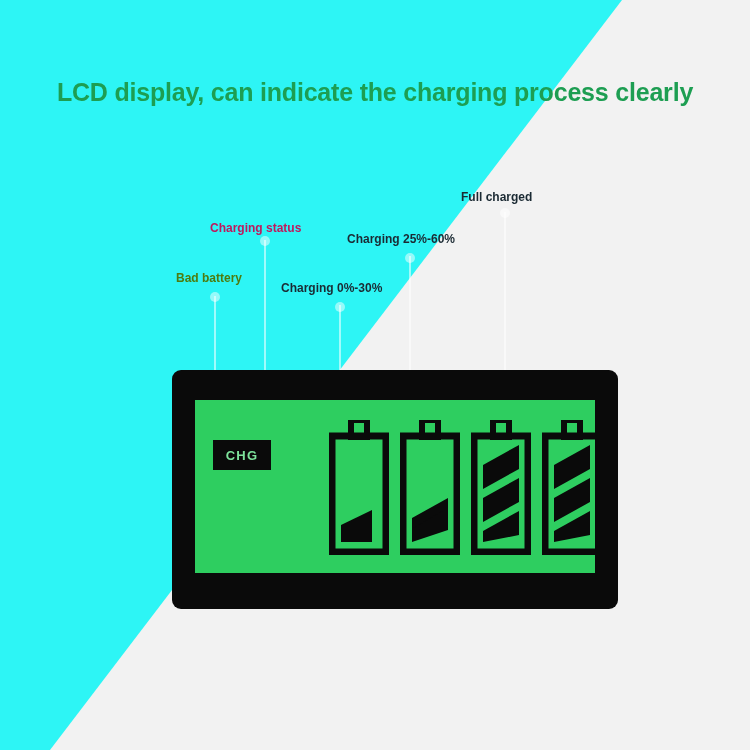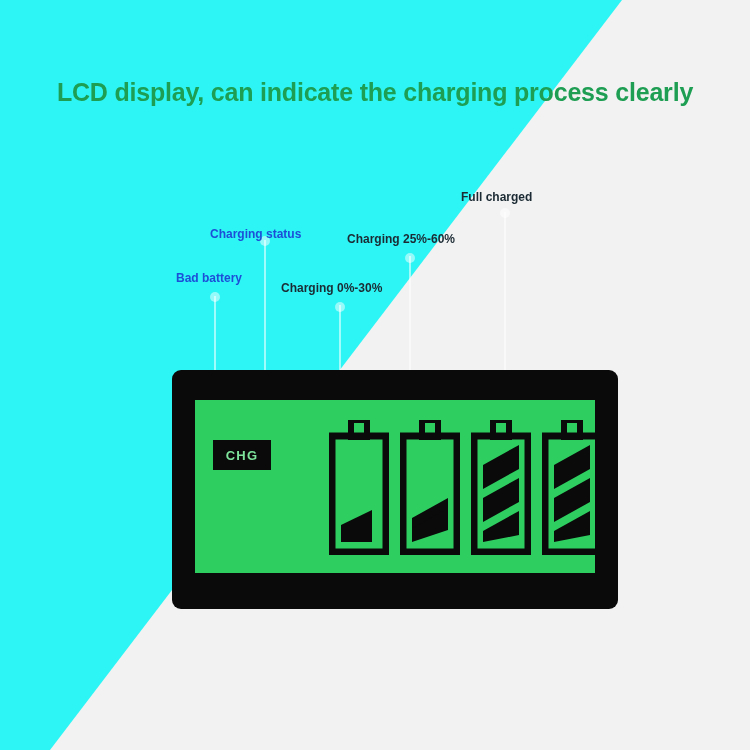--- a/index.html
+++ b/index.html
@@ -105,22 +105,22 @@
       <circle cx="215" cy="497" r="7.5"></circle>
       <circle cx="265" cy="433" r="7.5"></circle>
       <circle cx="340" cy="430" r="7.5"></circle>
       <circle cx="410" cy="430" r="7.5"></circle>
       <circle cx="473" cy="430" r="7.5"></circle>
       <circle cx="505" cy="430" r="7.5"></circle>
       <circle cx="540" cy="430" r="7.5"></circle>
     </g>
   </svg>
 
-  <div class="callout" style="left: 176px; top: 271px; color: #1d4ed8;">Bad battery</div>
-  <div class="callout" style="left: 210px; top: 227px; color: #1d4ed8;">Charging status</div>
+  <div class="callout" style="left: 176px; top: 271px; color: #4d7c0f;">Bad battery</div>
+  <div class="callout" style="left: 210px; top: 221px; color: #be185d;">Charging status</div>
   <div class="callout" style="left: 281px; top: 281px; color: rgb(27, 42, 51);">Charging 0%-30%</div>
   <div class="callout" style="left: 347px; top: 232px; color: rgb(27, 42, 51);">Charging 25%-60%</div>
   <div class="callout" style="left: 461px; top: 190px; color: rgb(27, 42, 51);">Full charged</div>
 
   <div class="device" style="background: rgb(10, 10, 10);">
     <div class="screen" style="background: rgb(46, 206, 96);">
 
       <div class="tag chg" style="color: rgb(126, 227, 155);">CHG</div>
 
       <div class="battery" style="left:134px;">

